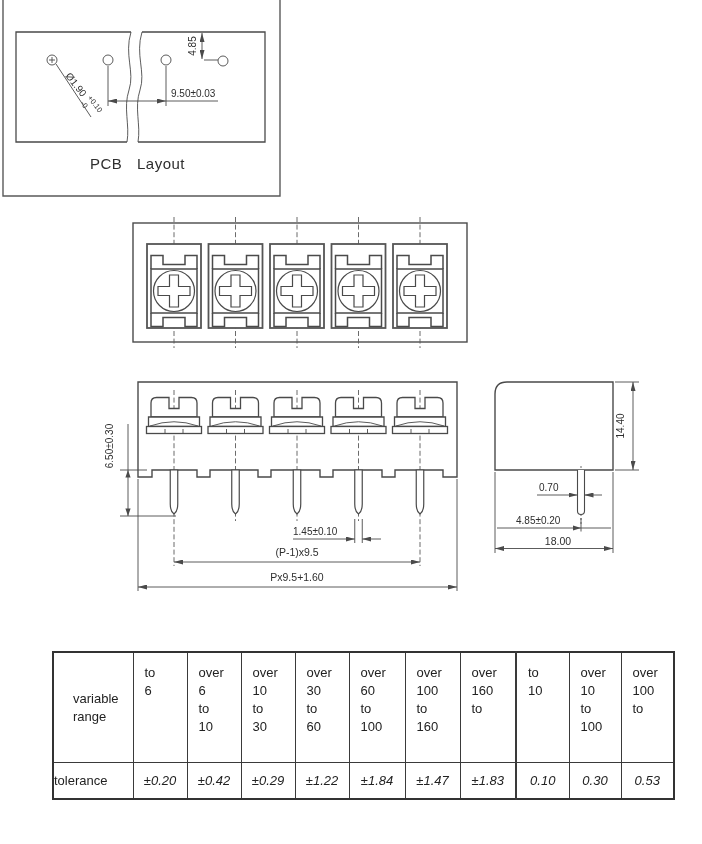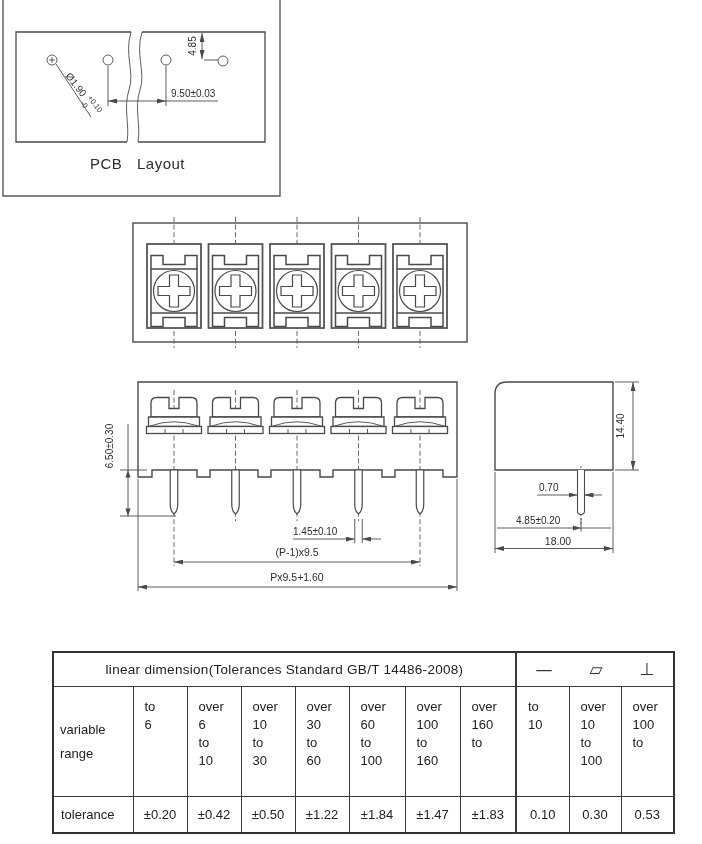--- a/index.html
+++ b/index.html
@@ -21,24 +21,24 @@
   
   .tol-table{position:absolute;left:52px;top:651px;border-collapse:collapse;table-layout:fixed;
              font-size:13px;color:#222;}
   .tol-table td{border:1.3px solid #3a3a3a;padding:0;}
   .tol-table{border:2px solid #333;}
   .tol-table td.thick{border-left-width:2.2px;}
   td.hdr{text-align:center;font-size:13.5px;height:33px;letter-spacing:0.3px;}
   td.symcell{height:33px;}
   .symwrap{display:flex;justify-content:space-around;align-items:center;height:100%;}
   .sym{font-family:"DejaVu Sans",sans-serif;font-size:17px;color:#333;line-height:1;}
-  td.rowlabel{vertical-align:middle;padding-left:6px;white-space:pre-line;line-height:24px;height:109px;}
+  td.rowlabel{vertical-align:middle;padding-left:19px;white-space:pre-line;line-height:18px;height:109px;}
   td.range{vertical-align:top;padding:11px 0 0 11px;white-space:pre-line;line-height:18px;}
-  td.tolval{text-align:center;vertical-align:middle;height:35px;}
-  td.tollabel{vertical-align:middle;padding-left:7px;height:35px;}
+  td.tolval{text-align:center;vertical-align:middle;height:35px;font-style:italic;}
+  td.tollabel{vertical-align:middle;height:35px;}
 </style>
 </head>
 <body>
 
 <div class="page">
 
 <svg viewBox="0 0 702 620" width="702" height="620">
   <defs>
     <marker id="arr" viewBox="0 0 9 5" refX="9" refY="2.5" markerWidth="9" markerHeight="5" markerUnits="userSpaceOnUse" orient="auto-start-reverse">
       <path d="M0,0 L9,2.5 L0,5 Z" class="arrfill"></path>
@@ -191,30 +191,20 @@
         <col style="width:54px">
     <col style="width:54px">
         <col style="width:56px">
         <col style="width:55px">
         <col style="width:56px">
     <col style="width:53px">
         <col style="width:52px">
         <col style="width:53px">
   </colgroup>
   <tbody>
-        <tr>
-    <td class="hdr" colspan="8">linear dimension(Tolerances Standard GB/T 14486-2008)</td>
-    <td class="symcell thick" colspan="3">
-      <div class="symwrap">
-        <span class="sym">—</span>
-        <span class="sym">▱</span>
-        <span class="sym">⊥</span>
-      </div>
-    </td>
-  </tr>
   <tr>
     <td class="rowlabel">variable
 range</td>
     <td class="range">to
 6</td>
     <td class="range">over
 6
 to
 10</td>
     <td class="range">over
@@ -243,21 +233,21 @@
 to
 100</td>
     <td class="range">over
 100
 to</td>
   </tr>
   <tr>
     <td class="tollabel">tolerance</td>
     <td class="tolval">±0.20</td>
     <td class="tolval">±0.42</td>
-    <td class="tolval">±0.50</td>
+    <td class="tolval">±0.29</td>
     <td class="tolval">±1.22</td>
     <td class="tolval">±1.84</td>
     <td class="tolval">±1.47</td>
     <td class="tolval">±1.83</td>
     <td class="tolval thick">0.10</td>
     <td class="tolval">0.30</td>
     <td class="tolval">0.53</td>
   </tr>
 </tbody>
     </table>

